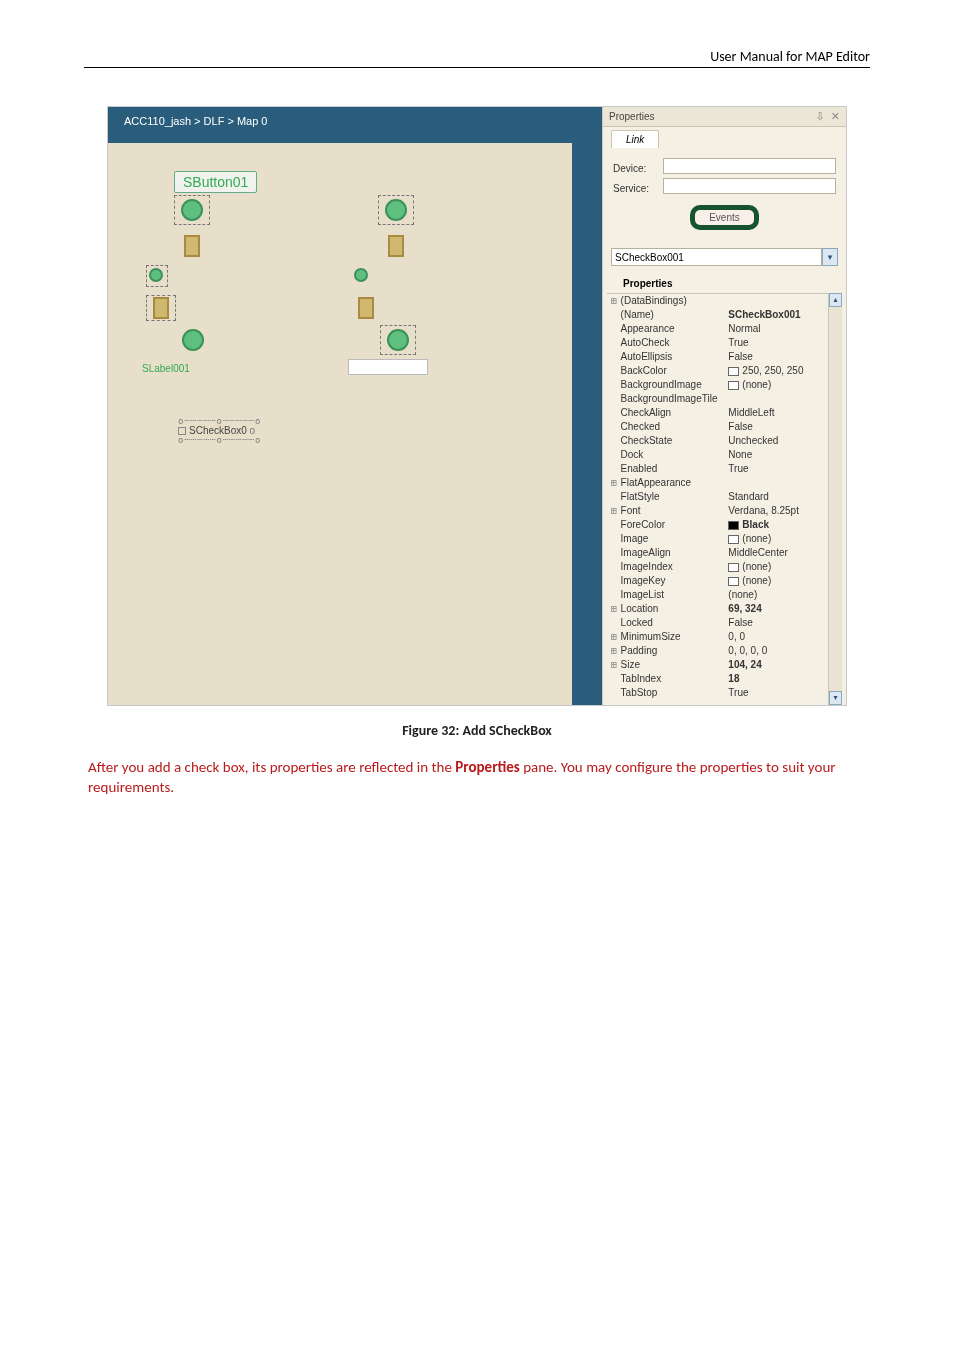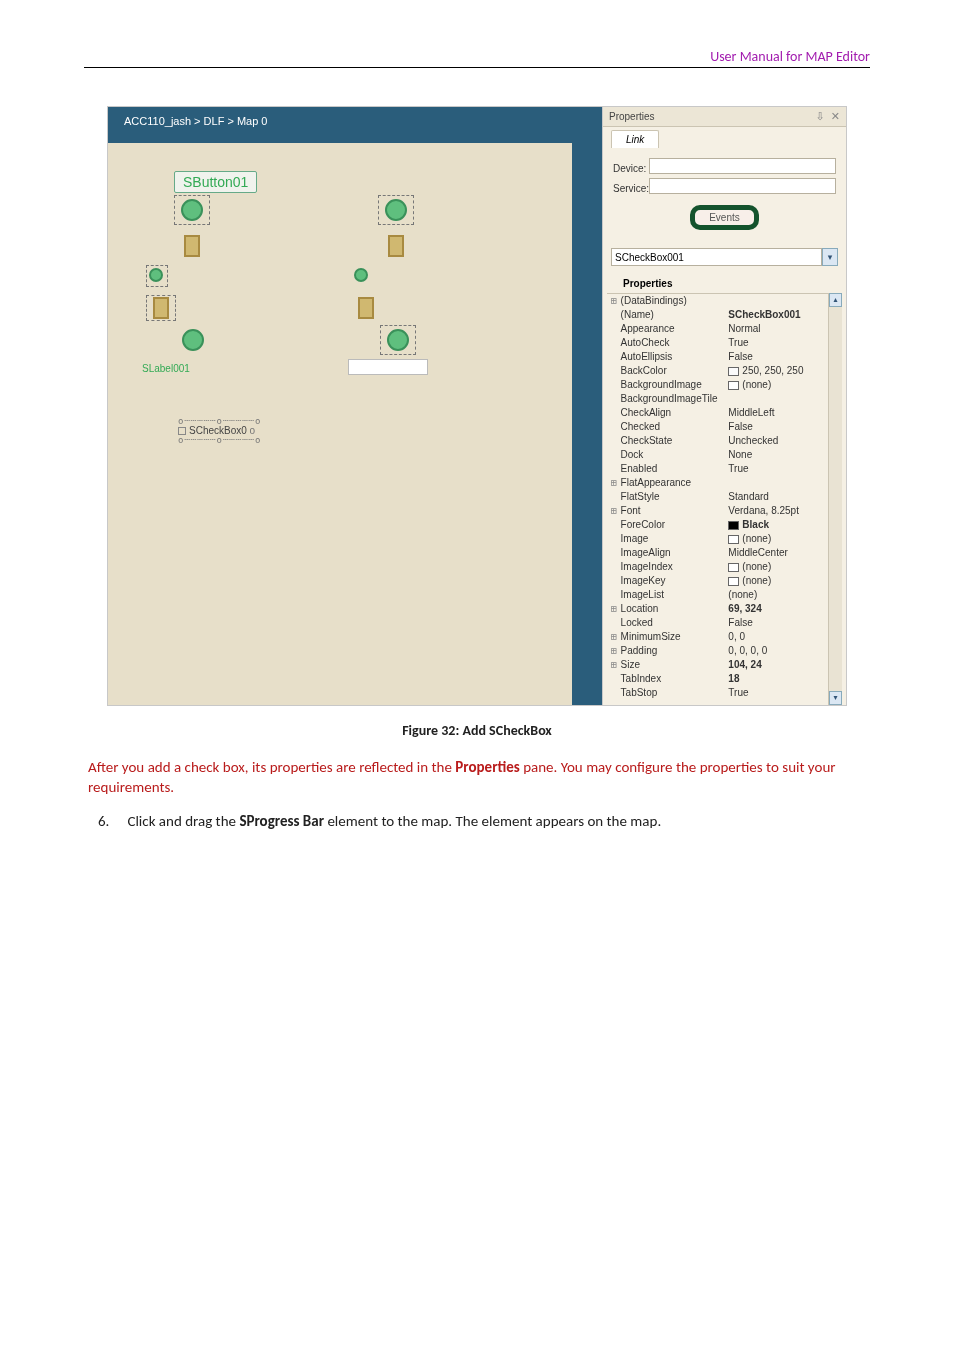--- a/index.html
+++ b/index.html
@@ -12,21 +12,21 @@
   }
   .page {
     padding: 48px 84px 48px 84px;
     min-height: 1350px;
     position: relative;
   }
   .header-area {
     border-bottom: 1px solid #000;
     padding-bottom: 2px;
     text-align: right;
-    color: #a21caf;
+    color: #000000;
     font-size: 14px;
     margin-bottom: 38px;
   }
   .figure-wrap {
     margin-left: 8px;
     margin-right: 8px;
   }
   .screenshot {
     border: 1px solid #c8c8c8;
     width: 740px;
@@ -79,21 +79,21 @@
   .pin, .xicon { color:#888; margin-left:6px; cursor:pointer; font-size:11px; }
   .prop-tab {
     background:#f5f0e4; padding:3px 0 0 8px;font-style:italic;
   }
   .prop-tab .tabbtn {
     display:inline-block; background:#fff; border:1px solid #cbc4b2;
     border-bottom:none; padding:3px 14px; font-size:10px; border-radius:2px 2px 0 0;
   }
   .link-body { background:#f5f0e4; padding:6px 10px; }
   .lbl-row { display:flex; align-items:center; margin:3px 0; }
-  .lbl-row .k { width:36px; color:#333;margin-top:6px; }
+  .lbl-row .k { width:50px; color:#333;margin-top:6px; }
   .lbl-row .v { flex:1; height:16px; border:1px solid #b7b09e; background:#fff; }
   .events-btn {
     display:inline-block; margin:8px auto; padding:2px 14px;
     border:5px solid #14532d; border-radius:10px; background:#f8efe9;
     color:#555; font-size:10px;
   }
   .events-wrap { text-align:center; }
   .combo { margin:4px 8px; display:flex; }
   .combo input { flex:1; border:1px solid #b7b09e; height:18px; font-size:10px; padding:1px 3px; font-family:Verdana,Arial,sans-serif; }
   .combo .dd { width:16px; border:1px solid #8ab; background:#dbe7f3; text-align:center; font-size:9px; line-height:16px; color:#357; }
@@ -360,18 +360,14 @@
       </div>
     </div>
 
     <div class="figcap">Figure 32: Add SCheckBox</div>
   </div>
 
   <p class="body-p">
     <span>After you add a check box, its properties are reflected in the </span><b>Properties</b><span> pane. You may configure the properties to suit your requirements.</span>
   </p>
 
-  <div class="body-list">
-    <span class="num">6.</span>
-    <span>Click and drag the </span><b>SProgress Bar</b><span> element to the map. The element appears on the map.</span>
-  </div>
 
 </div>
 
 </body></html>

